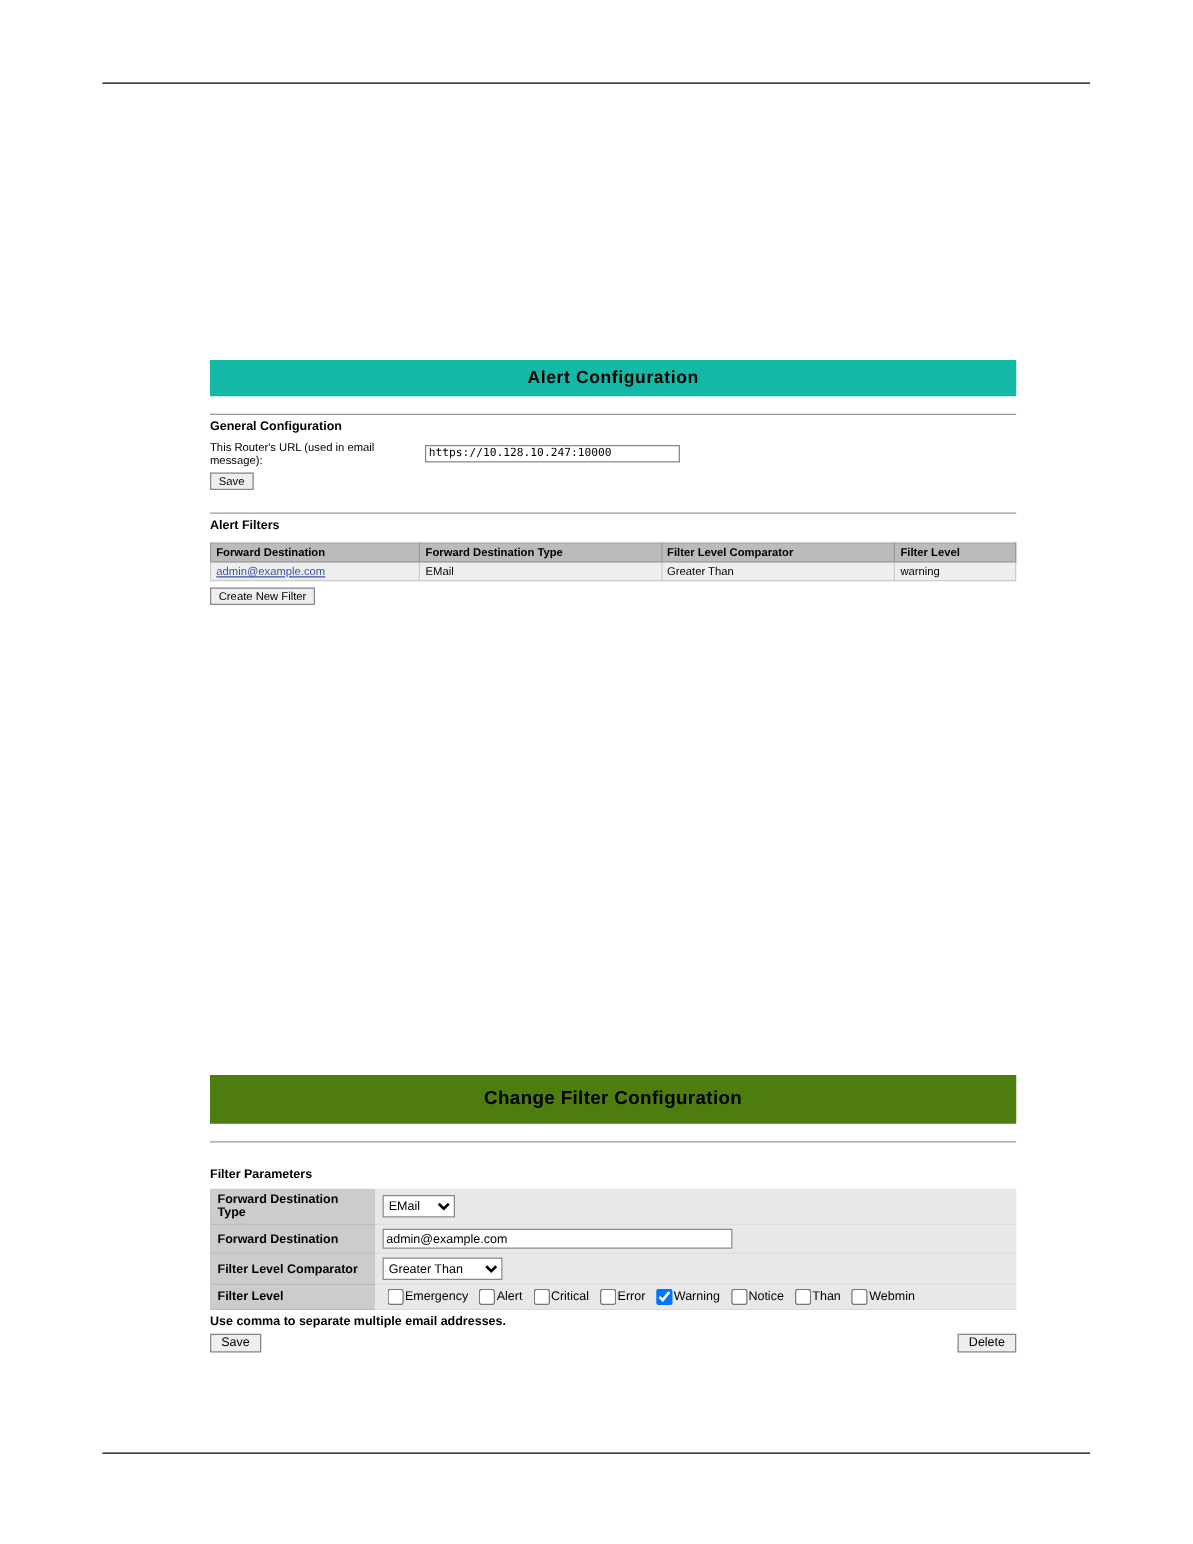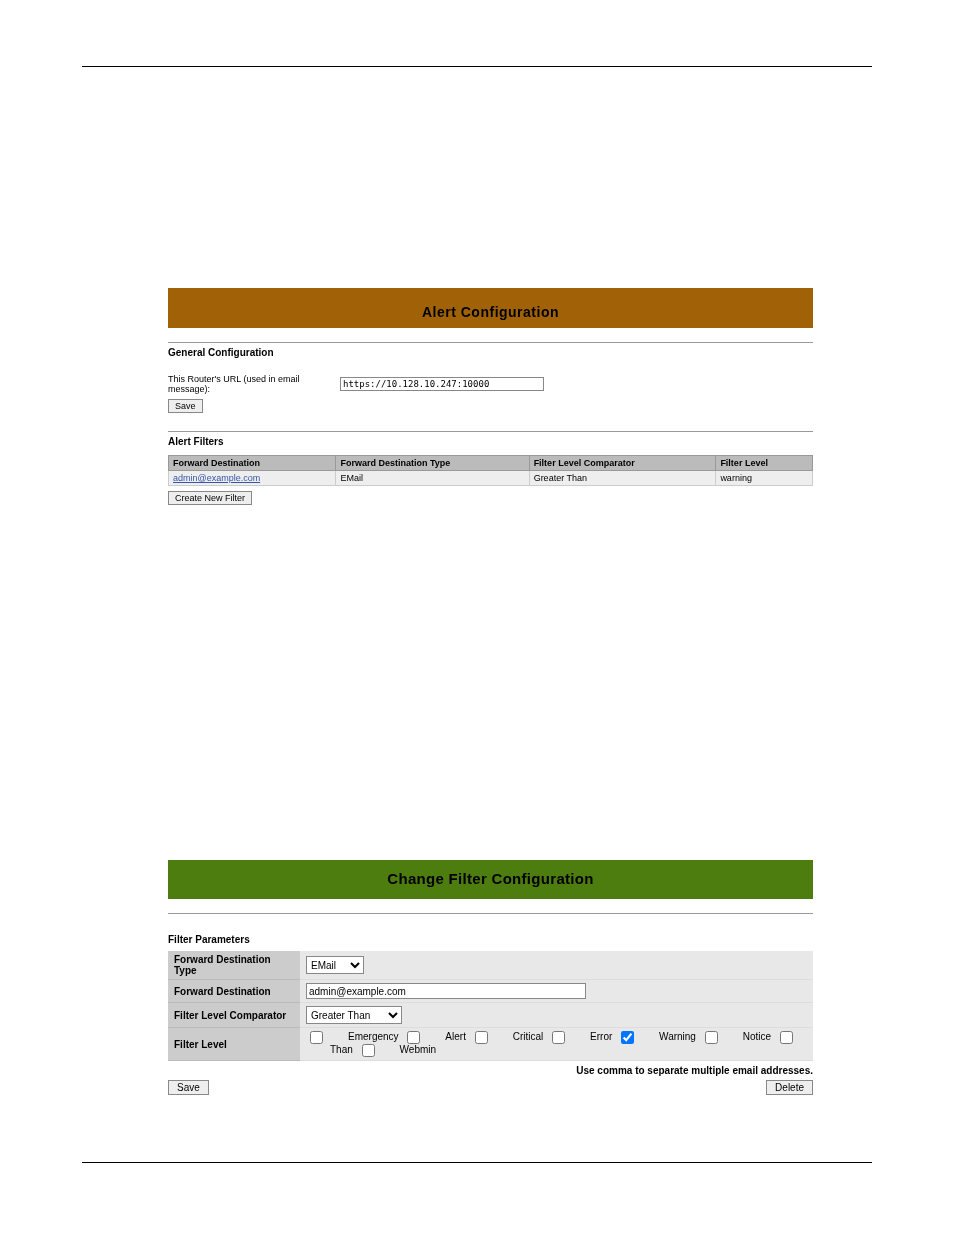--- a/index.html
+++ b/index.html
@@ -33,40 +33,40 @@
   }
 
   
   .panel1 {
     position: absolute;
     left: 168px;
     top: 288px;
     width: 645px;
   }
   .panel1 .titlebar {
-    background: #a16207;
+    background: #14b8a6;
     text-align: center;
     font-weight: bold;
     font-size: 14px;
-    padding: 16px 0 8px 0;
+    padding: 5px 0 8px 0;
     letter-spacing: 0.5px;
   }
   .panel1 .section-rule {
     border-top: 1px solid #999;
     margin-top: 14px;
   }
   .panel1 .section-head {
     font-weight: bold;
     font-size: 10px;
     margin-top: 4px;
   }
   .panel1 .gen-row {
     display: flex;
     align-items: center;
-    margin-top: 16px;
+    margin-top: 6px;
     font-size: 9px;
   }
   .panel1 .gen-label { width: 172px; }
   .panel1 input[type=text] {
     font-family: monospace;
     font-size: 9px;
     padding: 1px 2px;
     border: 1px solid #888;
     height: 14px;
   }
@@ -153,31 +153,29 @@
     font-size: 10px;
     font-family: Arial, sans-serif;
     border: 1px solid #888;
     background: #fff;
   }
   .panel2 input[type=text] { height: 16px; padding: 0 2px; }
   .panel2 select { height: 18px; }
   .panel2 .cb-row label {
     font-size: 10px;
     margin-right: 2px;
-    padding-left: 24px;
   }
   .panel2 .cb-row input[type=checkbox] {
     margin: 0 1px 0 4px;
     vertical-align: middle;
   }
   .note {
     font-size: 10px;
     font-weight: bold;
     margin-top: 4px;
-    text-align: right;
   }
   .btn-row {
     display: flex;
     justify-content: space-between;
     margin-top: 4px;
   }
   .btn {
     font-size: 10px;
     padding: 1px 8px;
     border: 1px solid #888;

